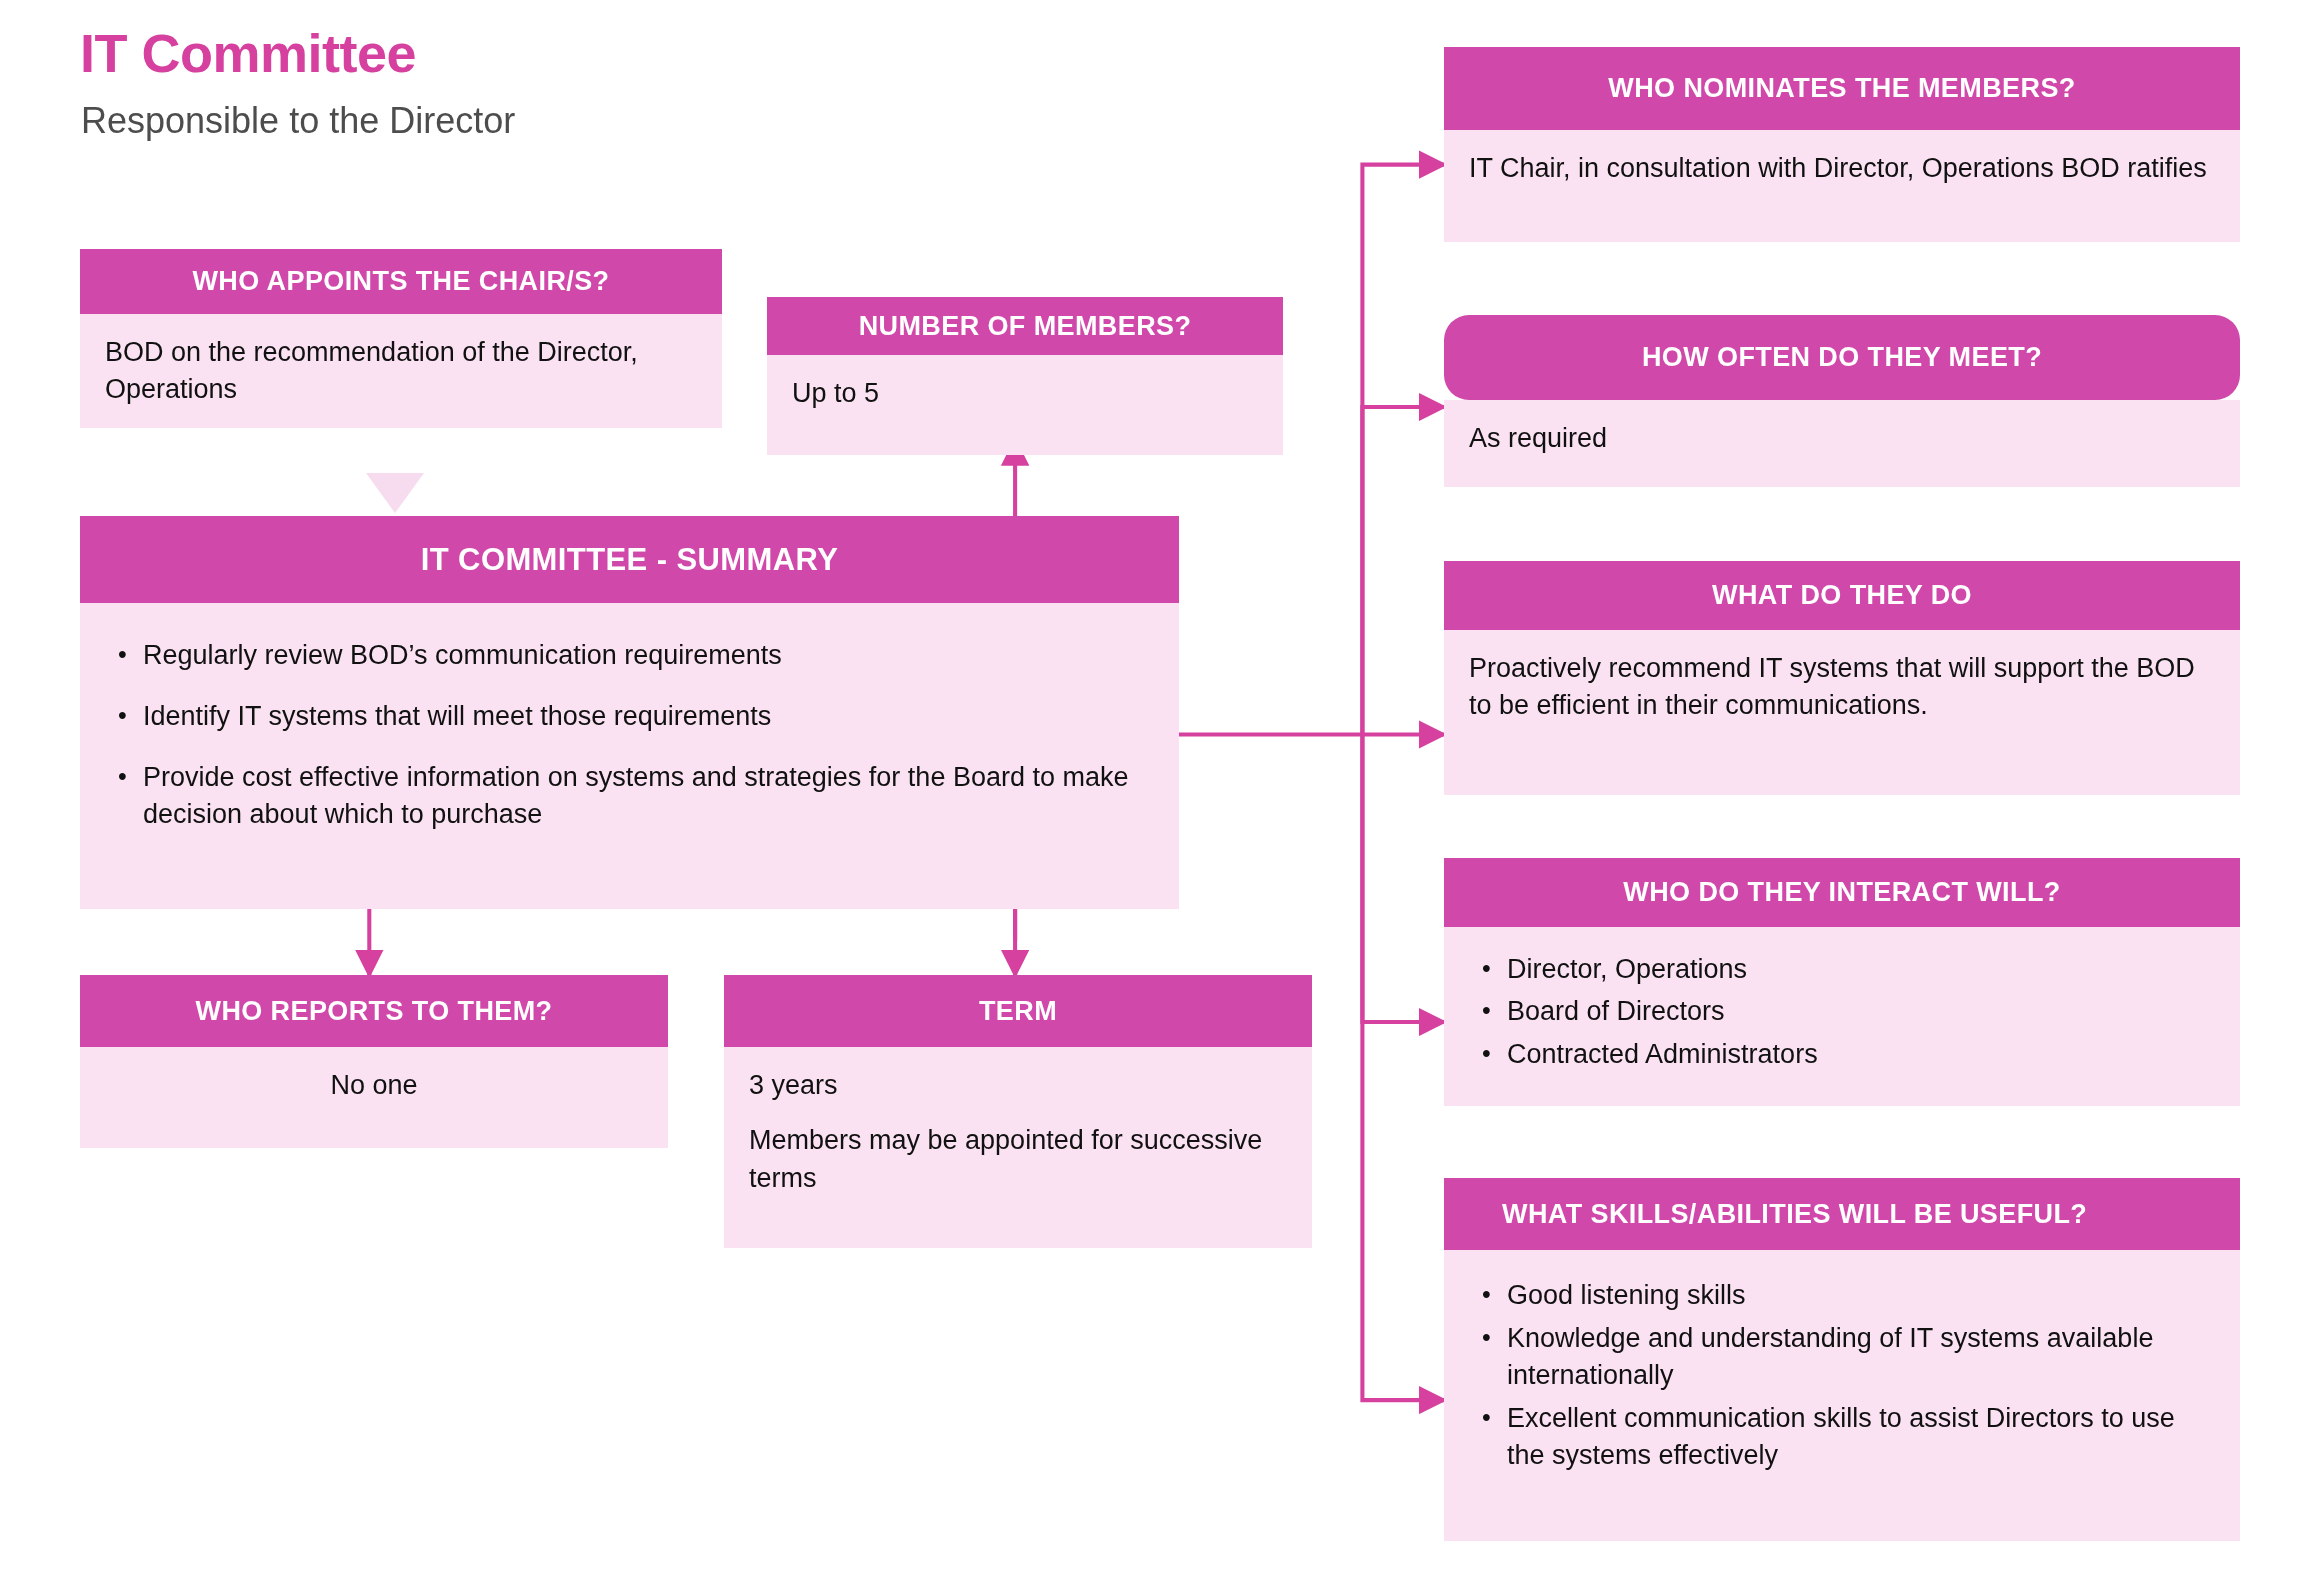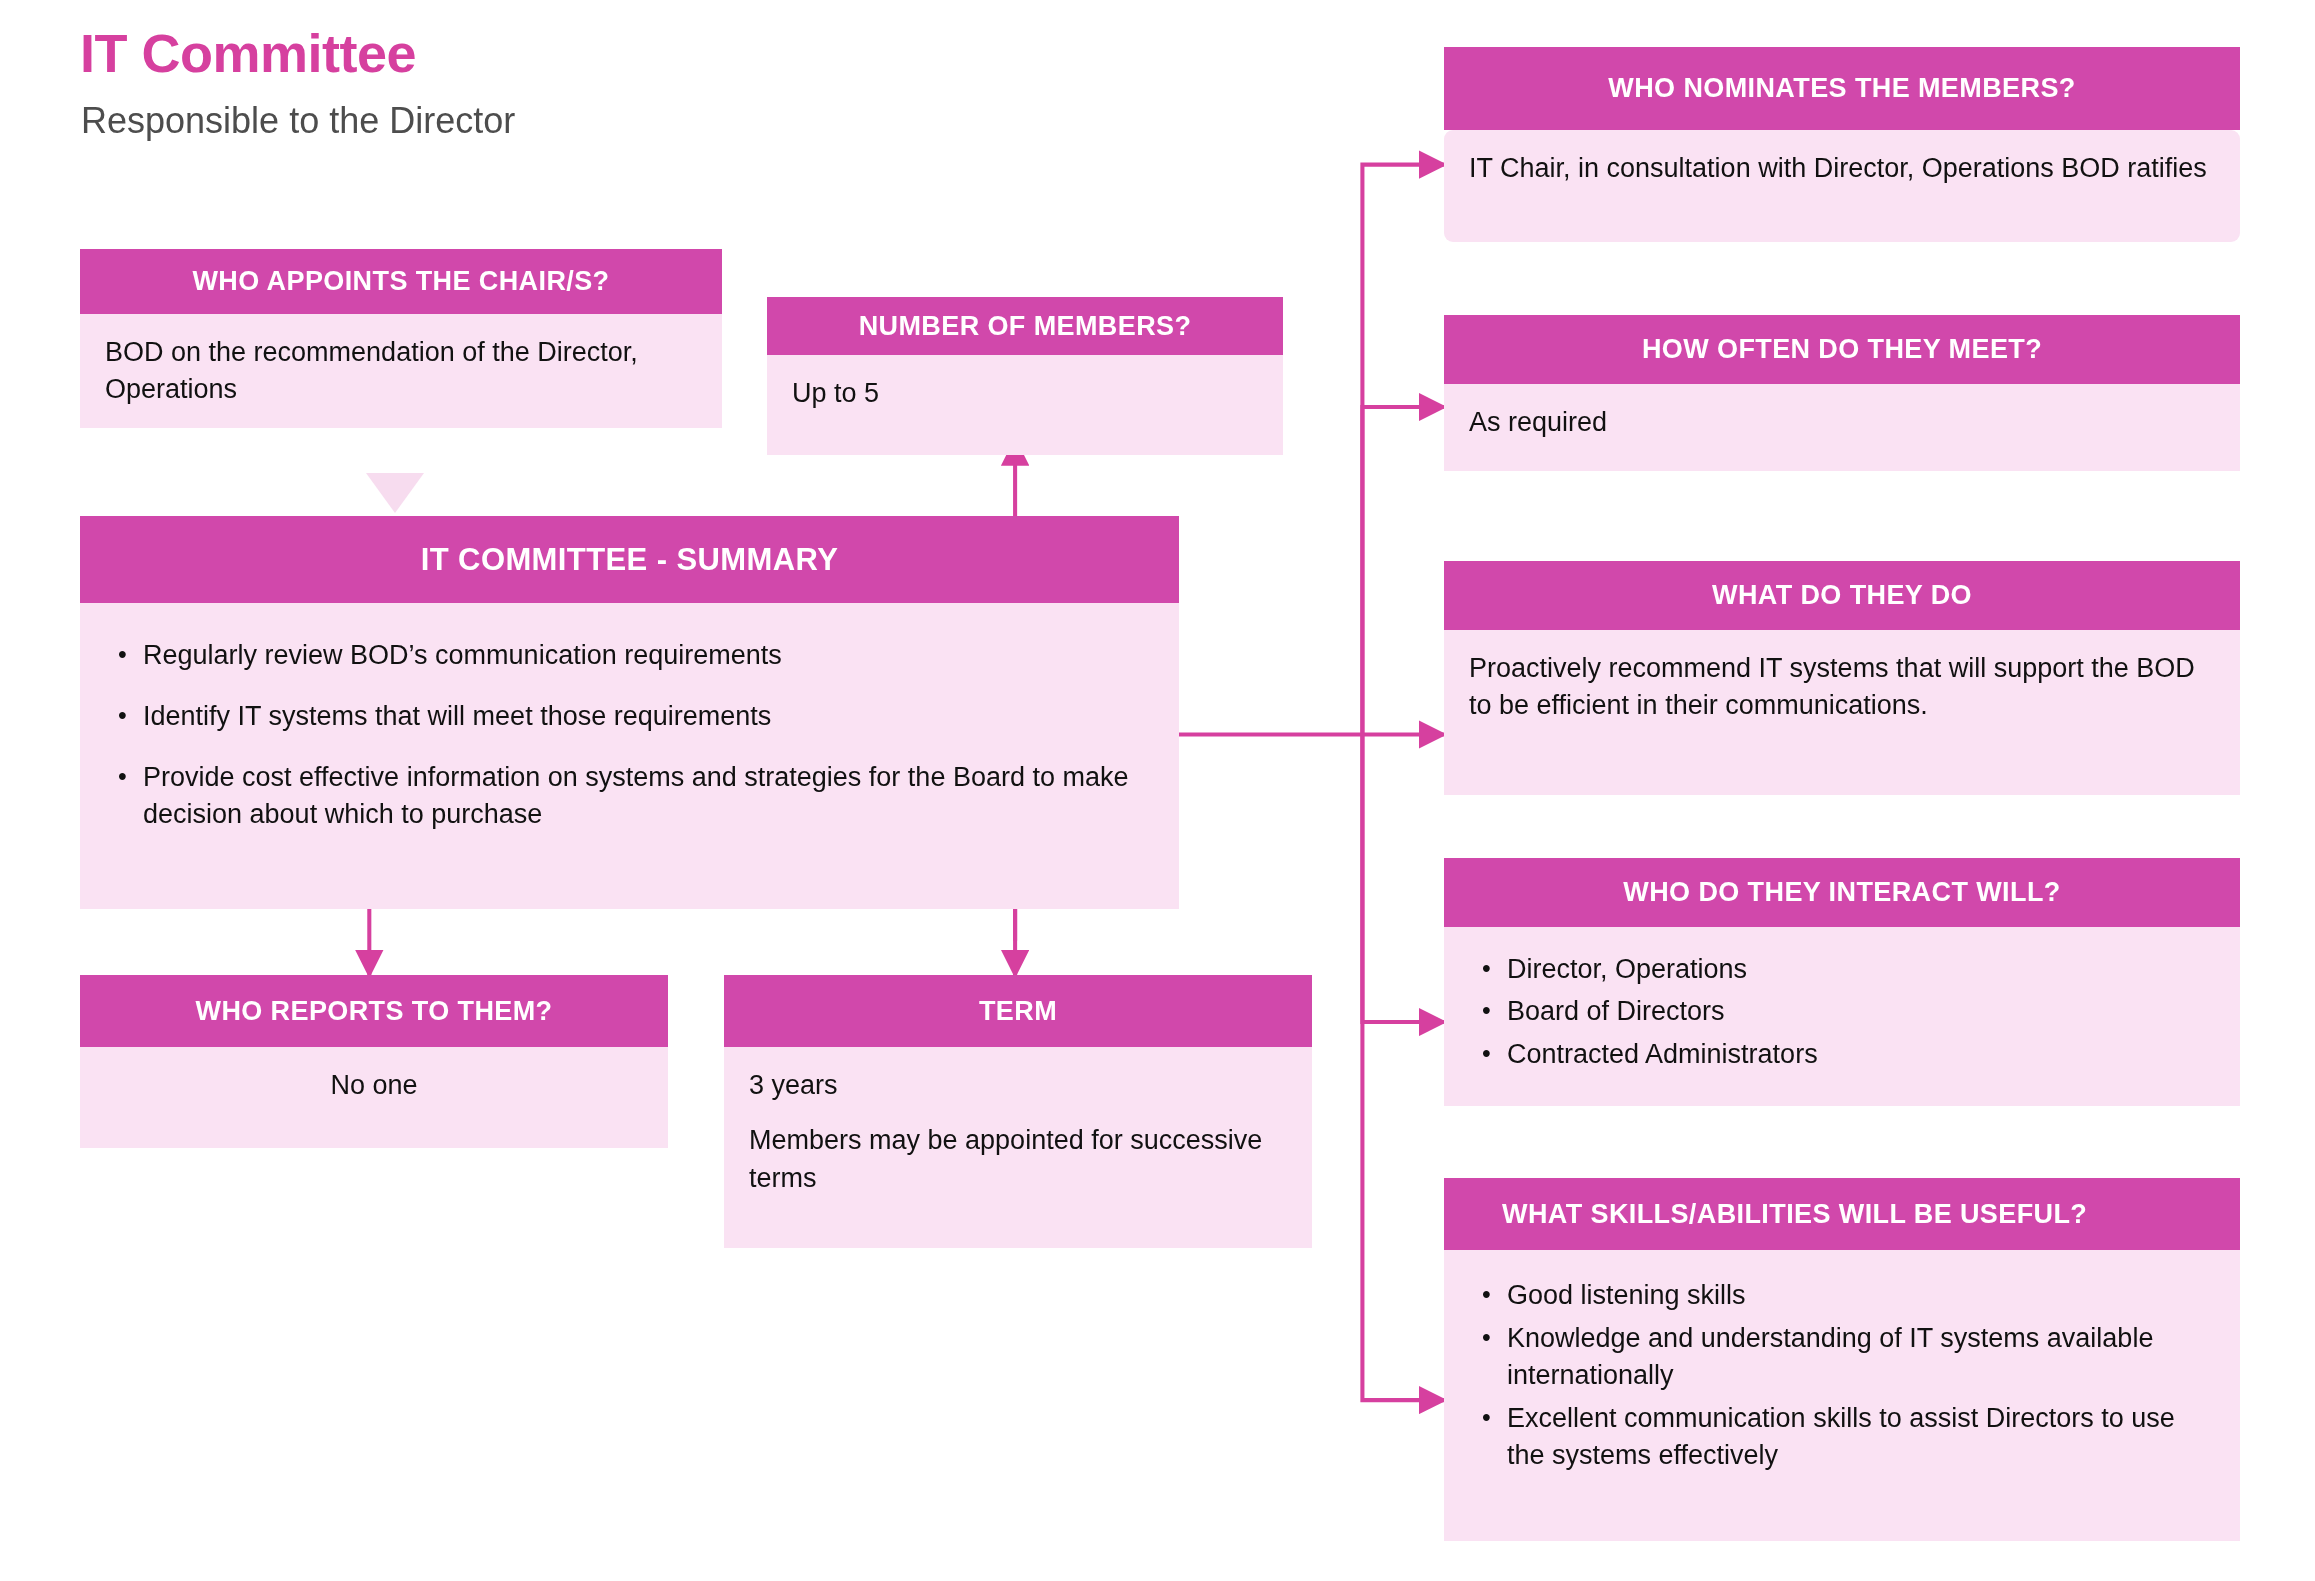--- a/index.html
+++ b/index.html
@@ -185,27 +185,27 @@
   <div class="card" style="left:724px; top:975px; width:588px;">
     <div class="card-header" style="height:72px;">TERM</div>
     <div class="card-body" style="height:201px;">
       <p class="body-line">3 years</p>
       <p class="body-line">Members may be appointed for successive terms</p>
     </div>
   </div>
 
   <div class="card" style="left:1444px; top:47px; width:796px;">
     <div class="card-header" style="height:83px;text-align:right;">WHO NOMINATES THE MEMBERS?</div>
-    <div class="card-body" style="height:112px;border-radius:9px;">
+    <div class="card-body" style="height:112px;">
       <p class="body-line">IT Chair, in consultation with Director, Operations BOD ratifies</p>
     </div>
   </div>
 
   <div class="card" style="left:1444px; top:315px; width:796px;">
-    <div class="card-header" style="height:69px;">HOW OFTEN DO THEY MEET?</div>
+    <div class="card-header" style="height:85px;border-radius:25px;">HOW OFTEN DO THEY MEET?</div>
     <div class="card-body" style="height:87px;">
       <p class="body-line">As required</p>
     </div>
   </div>
 
   <div class="card" style="left:1444px; top:539px; width:796px;">
     <div class="card-header" style="height:69px;margin-top:22px;">WHAT DO THEY DO</div>
     <div class="card-body" style="height:165px;">
       <p class="body-line">Proactively recommend IT systems that will support the BOD to be efficient in their communications.</p>
     </div>

